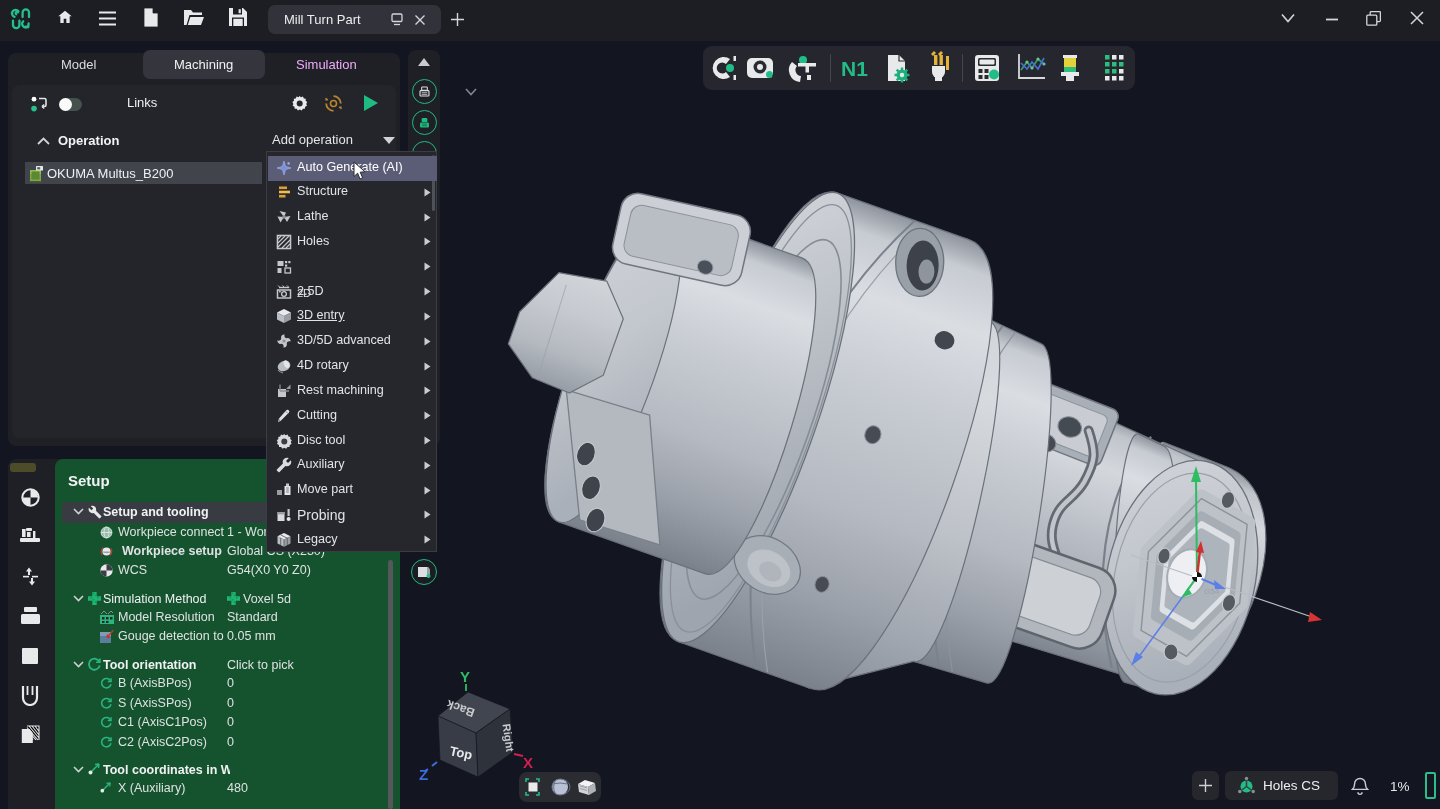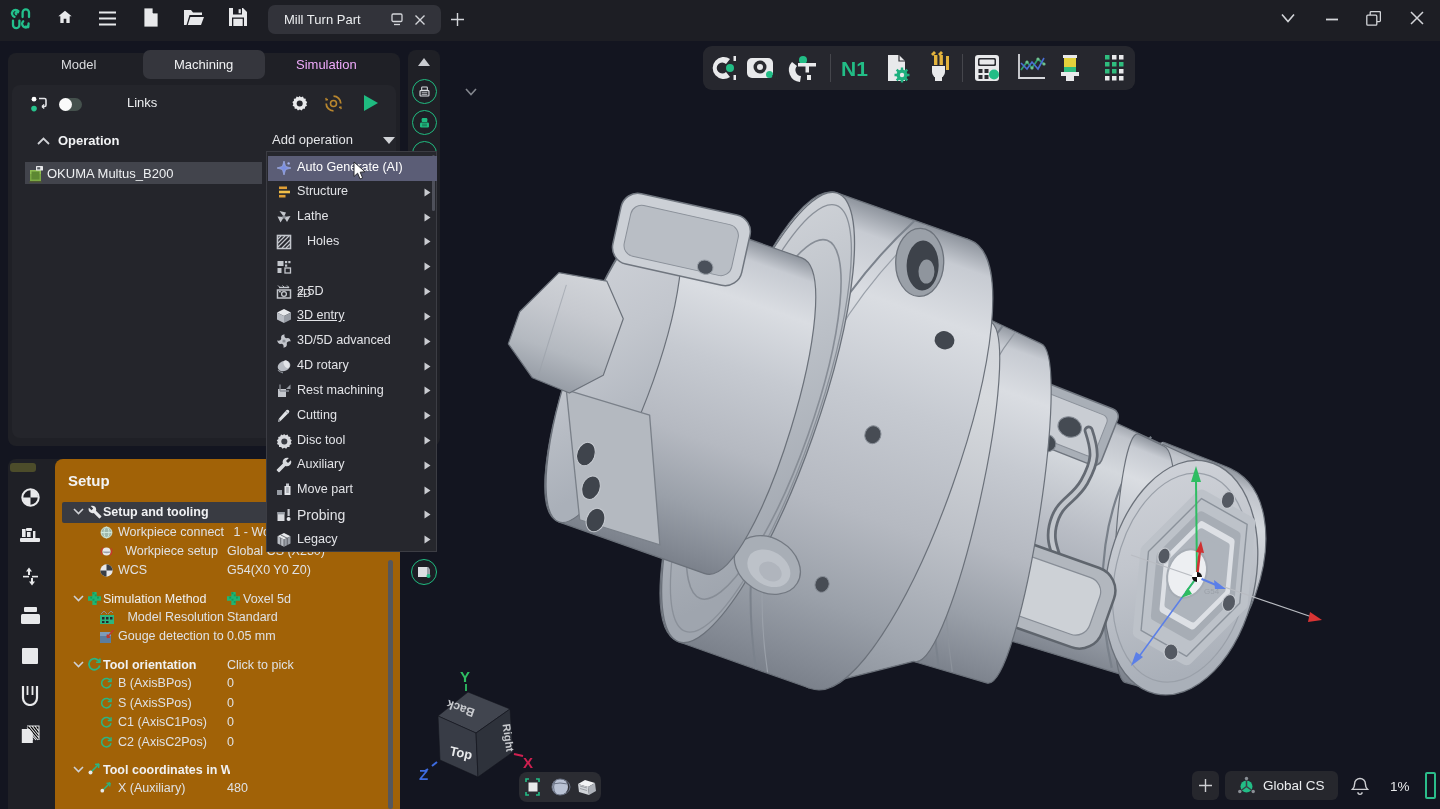--- a/index.html
+++ b/index.html
@@ -158,21 +158,21 @@
     <circle cx="9.5" cy="10.5" r="6" fill="#22bd86"></circle>
     <g stroke="#3a3f46" stroke-width="1.5">
         <path d="M9.5 10.5 V3.5 M9.5 10.5 L4 14.5 M9.5 10.5 L15 14.5"></path>
       </g>
     <g fill="#8a8f96">
         <circle cx="9.5" cy="2.5" r="1.7"></circle>
         <circle cx="2.8" cy="15.5" r="1.7"></circle>
         <circle cx="16.2" cy="15.5" r="1.7"></circle>
       </g>
   </svg>
-  <span style="position:absolute;left:38px;top:7px;font-size:13.5px;color:#eceef0;">Global CS</span>
+  <span style="position:absolute;left:38px;top:7px;font-size:13.5px;color:#eceef0;">Holes CS</span>
 </div>
 <svg class="abs" style="left:1350px;top:776px;z-index:5;" width="20" height="20" viewBox="0 0 24 24" fill="none" stroke="#cdced2" stroke-width="1.7">
   <path d="M12 3 a6.5 6.5 0 0 1 6.5 6.5 c0 3.5 1.5 5.5 2.5 6.5 H3 c1-1 2.5-3 2.5-6.5 A6.5 6.5 0 0 1 12 3 Z"></path>
   <path d="M9.5 19.5 a2.5 2.5 0 0 0 5 0"></path>
 </svg>
 <span class="abs" style="left:1390px;top:779px;font-size:13.5px;color:#e6e7e9;z-index:5;">1%</span>
 <div class="abs" style="left:1425px;top:772px;width:11px;height:27px;border:2px solid #2bbd8a;border-radius:2px;z-index:5;"></div>
 
 <svg class="abs" style="left:353px;top:161px;z-index:40;" width="14" height="20" viewBox="0 0 14 20">
   <path d="M1 1 L1 15.5 L4.6 12.2 L7 18 L9.6 16.8 L7.2 11.2 L12 10.8 Z" fill="#ffffff" stroke="#2a2b30" stroke-width="1"></path>
@@ -475,21 +475,21 @@
     <path d="M2 0 V12 a7 7 0 0 0 14 0 V0"></path>
     <path d="M6.5 0 V9 M11.5 0 V9" stroke-width="1.8"></path>
   </svg>
   <svg class="icon" style="left:13px;top:266px;" width="19" height="19" viewBox="0 0 19 19">
     <rect x="0.8" y="4" width="11" height="14" fill="#e8e9eb"></rect>
     <g stroke="#e8e9eb" stroke-width="1.1">
       <path d="M6 1 H18 V15 M8 1 L18 13 M11 1 L18 10 M14 1 L18 6.5 M6 2.5 L17 15 M6 5 L15 15 M6 8 L12 15"></path>
     </g>
   </svg>
 
-  <div class="abs" style="left:47px;top:0;width:345px;height:350px;background:#a16207;border-top-left-radius:8px;text-align:right;">
+  <div class="abs" style="left:47px;top:0;width:345px;height:350px;background:#14532d;border-top-left-radius:8px;">
     <span style="position:absolute;left:13px;top:13px;color:#f2f3f5;font-size:15px;font-weight:bold;">Setup</span>
     <div class="abs" style="left:7px;top:43px;width:331px;height:21px;background:#393b42;border-radius:2px;"></div>
     <div id="tree" style="position:absolute;left:0;top:0;width:345px;height:350px;font-size:12.5px;color:#dfe1e4;">
       <svg class="icon" style="left:18px;top:49px" width="11" height="7" viewBox="0 0 11 7" fill="none" stroke="#cfd1d5" stroke-width="1.6">
           <path d="M1 1 L5.5 5.5 L10 1"></path>
         </svg>
       <svg class="icon" style="left:33px;top:46px" width="14" height="14" viewBox="0 0 24 24" fill="#e8e9eb">
           <path d="M22.7 19l-9.1-9.1c.9-2.3.4-5-1.5-6.9-2-2-5-2.4-7.4-1.3L9 6 6 9 1.6 4.7C.4 7.1.9 10.1 2.9 12.1c1.9 1.9 4.6 2.4 6.9 1.5l9.1 9.1c.4.4 1 .4 1.4 0l2.3-2.3c.5-.4.5-1.1.1-1.4z"></path>
         </svg>
       <span style="position:absolute;left:48px;top:46px;font-weight:bold;color:#f0f1f3;">Setup and tooling</span>
@@ -501,21 +501,21 @@
         </svg>
       <span style="position:absolute;left:63px;top:66px;width:106px;overflow:hidden;white-space:nowrap;">Workpiece connector</span>
       <span style="position:absolute;left:172px;top:66px;width:100px;overflow:hidden;white-space:nowrap;">1 - Workpiece co</span>
 
       <svg class="icon" style="left:45px;top:86px" width="13" height="13" viewBox="0 0 24 24">
           <path d="M4 18 a 10 10 0 0 1 2-13" stroke="#c33" stroke-width="2" fill="none"></path>
           <path d="M20 6 a 10 10 0 0 1-2 13" stroke="#c33" stroke-width="2" fill="none"></path>
           <circle cx="12" cy="12" r="7.5" fill="#e8e9eb"></circle>
           <path d="M5 12 a7.5 3 0 0 0 15 0" fill="#9aa0a8"></path>
         </svg>
-      <span style="position:absolute;left:57px;top:85px;width:106px;overflow:hidden;white-space:nowrap;">Workpiece setup</span>
+      <span style="position:absolute;left:67px;top:85px;width:106px;overflow:hidden;white-space:nowrap;font-weight:bold;">Workpiece setup</span>
       <span style="position:absolute;left:172px;top:85px;">Global CS (X230)</span>
 
       <svg class="icon" style="left:45px;top:105px" width="13" height="13" viewBox="0 0 19 19">
           <circle cx="9.5" cy="9.5" r="9" fill="#e8e9eb"></circle>
           <path d="M9.5 9.5 L9.5 0.5 A9 9 0 0 1 18.5 9.5 Z" fill="#3a3f46"></path>
           <path d="M9.5 9.5 L9.5 18.5 A9 9 0 0 1 0.5 9.5 Z" fill="#3a3f46"></path>
         </svg>
       <span style="position:absolute;left:63px;top:104px;">WCS</span>
       <span style="position:absolute;left:172px;top:104px;">G54(X0 Y0 Z0)</span>
 
@@ -650,21 +650,21 @@
       <circle cx="8" cy="8" r="1.8" fill="#8b8f96"></circle>
     </svg>
   <span style="position:absolute;left:30px;top:57px;font-size:12.6px;color:#e2e3e7;">Lathe</span>
   <svg class="icon" style="left:157px;top:61px" width="7" height="9" viewBox="0 0 7 9" fill="#c9cbd0">
       <path d="M0.5 0.5 L6.5 4.5 L0.5 8.5 Z"></path>
     </svg>
   <svg class="icon" style="left:9px;top:82px" width="16" height="16" viewBox="0 0 16 16" stroke="#c3c6cc" fill="none">
       <rect x="1.5" y="1.5" width="13" height="13" stroke-width="1.6"></rect>
       <path d="M2 13 L13 2 M2 9 L9 2 M2 5 L5 2 M6 14 L14 6 M10 14 L14 10" stroke-width="1.2"></path>
     </svg>
-  <span style="position:absolute;left:30px;top:82px;font-size:12.6px;color:#e2e3e7;margin-left:10px;">Holes</span>
+  <span style="position:absolute;left:30px;top:82px;font-size:12.6px;color:#e2e3e7;">Holes</span>
   <svg class="icon" style="left:157px;top:85px" width="7" height="9" viewBox="0 0 7 9" fill="#c9cbd0">
       <path d="M0.5 0.5 L6.5 4.5 L0.5 8.5 Z"></path>
     </svg>
   <svg class="icon" style="left:9px;top:107px" width="16" height="16" viewBox="0 0 16 16" fill="#c3c6cc">
       <rect x="1.5" y="2" width="6" height="5"></rect>
       <rect x="1.5" y="9" width="4" height="5"></rect>
       <rect x="9" y="2" width="2.2" height="2.2"></rect>
       <rect x="12.3" y="2" width="2.2" height="2.2"></rect>
       <rect x="9" y="5.5" width="2.2" height="2.2"></rect>
       <rect x="9" y="9" width="5.5" height="5" fill="none" stroke="#c3c6cc" stroke-width="1.3"></rect>

